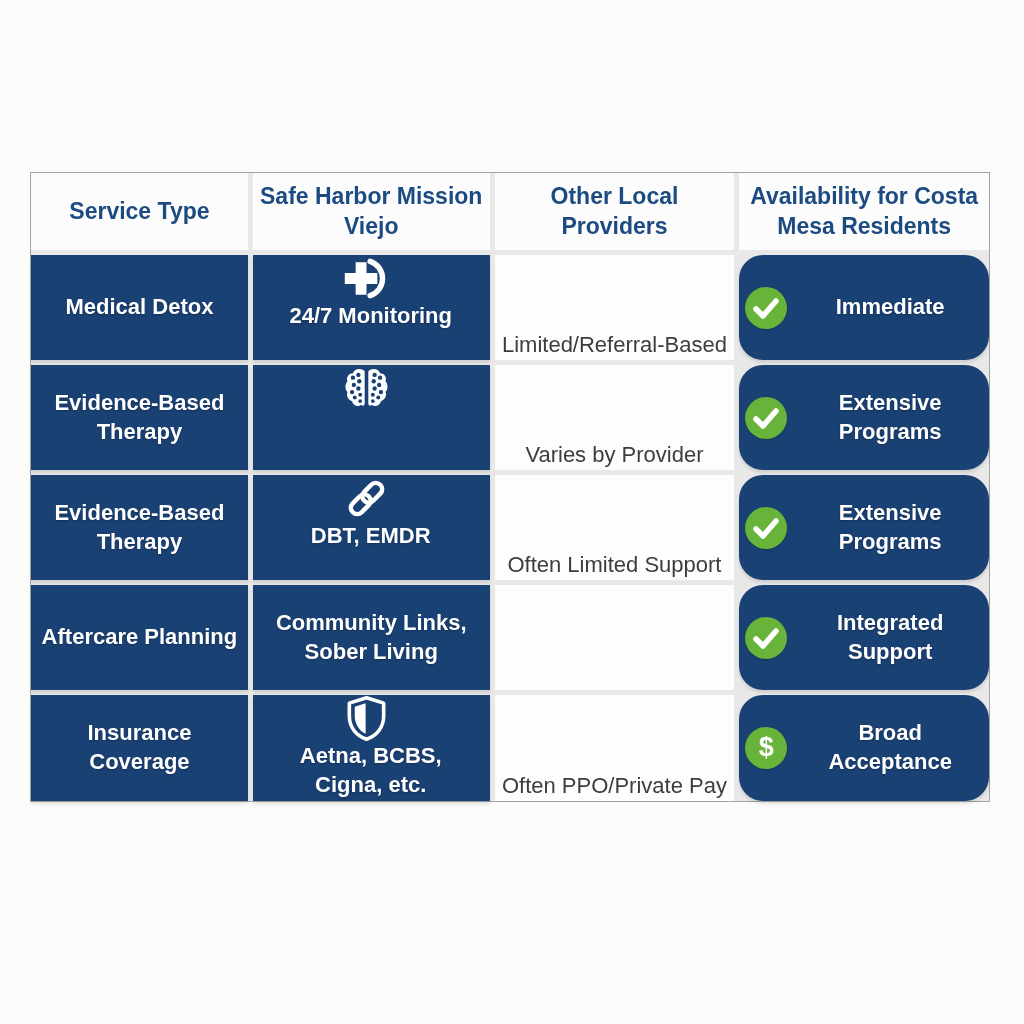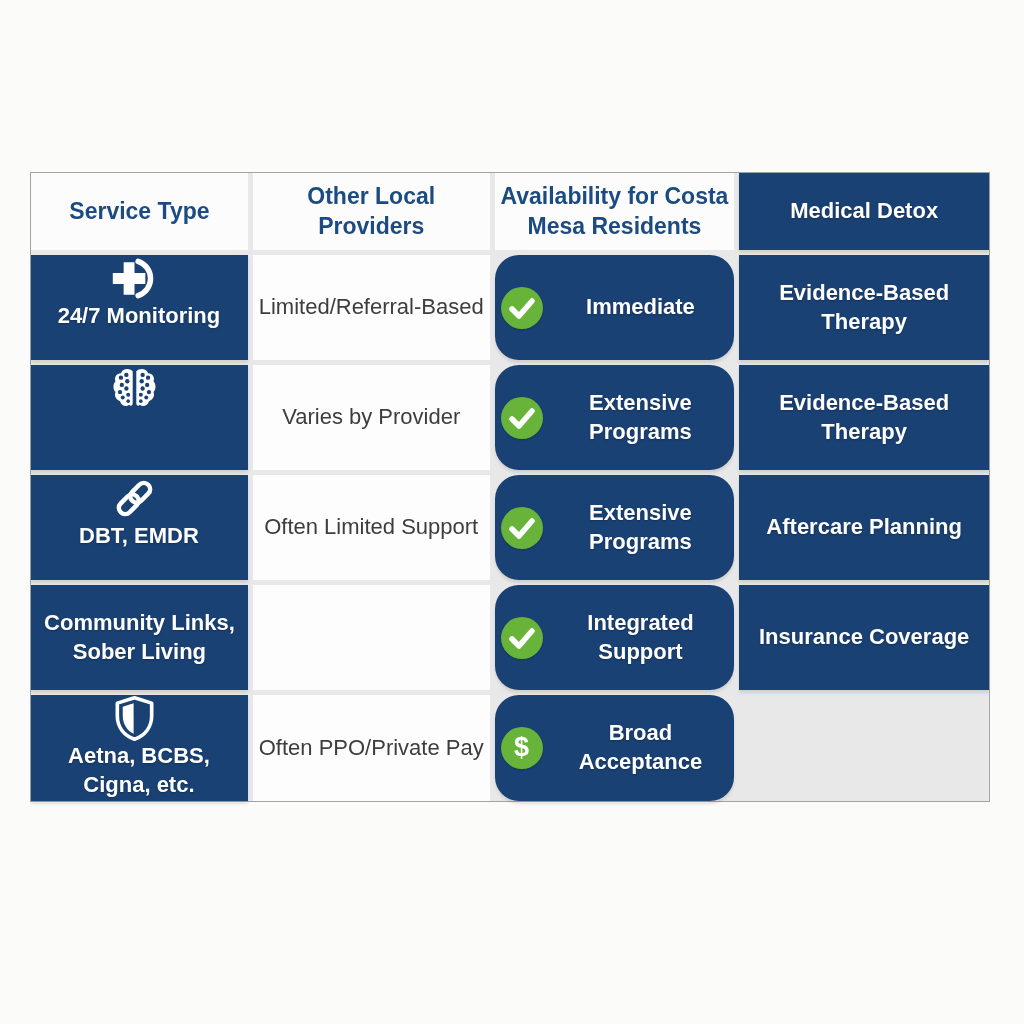--- a/index.html
+++ b/index.html
@@ -33,20 +33,21 @@
     font-weight:700;font-size:22px;line-height:1.3;
     text-shadow:0 1px 2px rgba(0,0,0,0.25);
     box-shadow:0 3px 3px rgba(0,0,0,0.10);
     padding:8px 6px;
   }
   .cell.white{
     background:#fdfdfd;
     color:#3d3d3d;
     font-weight:400;font-size:22px;line-height:1.3;
     padding:0 4px;
+    align-items:flex-end;
   }
   .cell.iconrow{
     justify-content:flex-start;
     padding:0 14px 0 13px;
     text-align:center;
     flex-direction:column;
   }
   .cell.iconrow .cell-label{flex:1;}
   .icon-wrap{
     width:47px;height:47px;flex:0 0 47px;
@@ -68,20 +69,23 @@
   .avail .cell-label{flex:1;}
   svg{display:block;}
 </style>
 </head>
 <body>
 
 <div class="table">
 
   <div class="cell header">
     <span>Service Type</span>
+  </div>
+  <div class="cell header">
+    <span>Safe Harbor Mission Viejo</span>
   </div>
   <div class="cell header">
     <span>Other Local Providers</span>
   </div>
   <div class="cell header">
     <span>Availability for Costa Mesa Residents</span>
   </div>
 
   <div class="cell navy">
     <span>Medical Detox</span>

